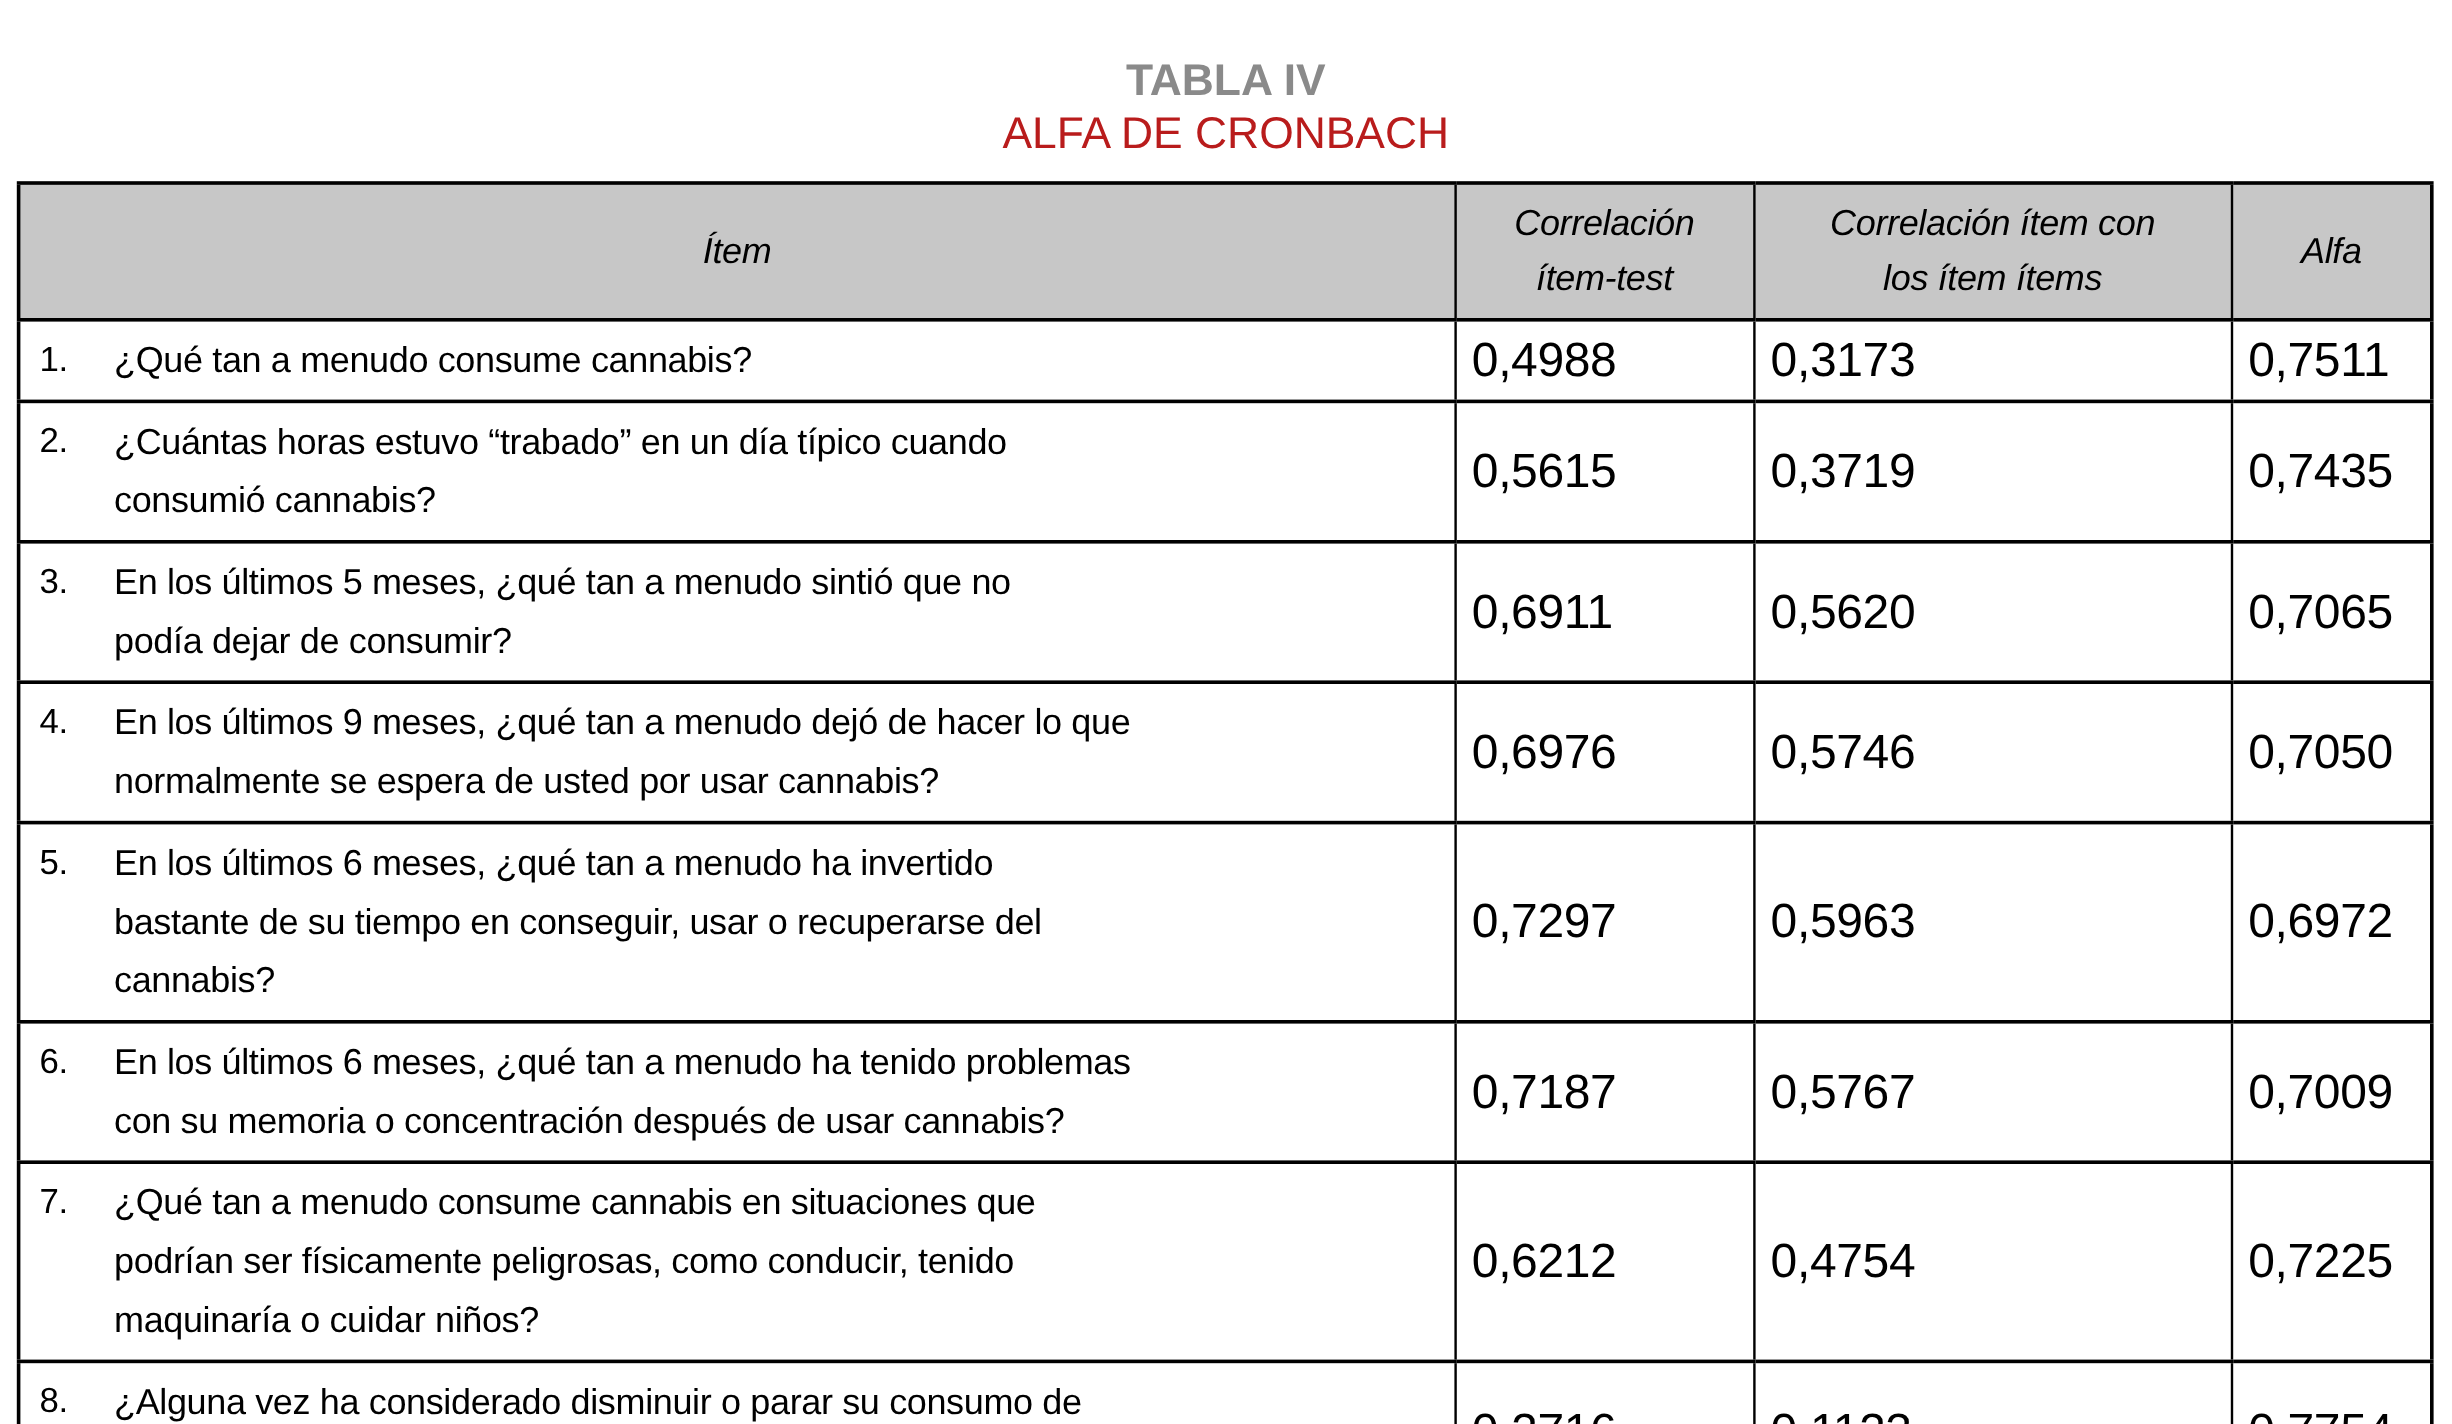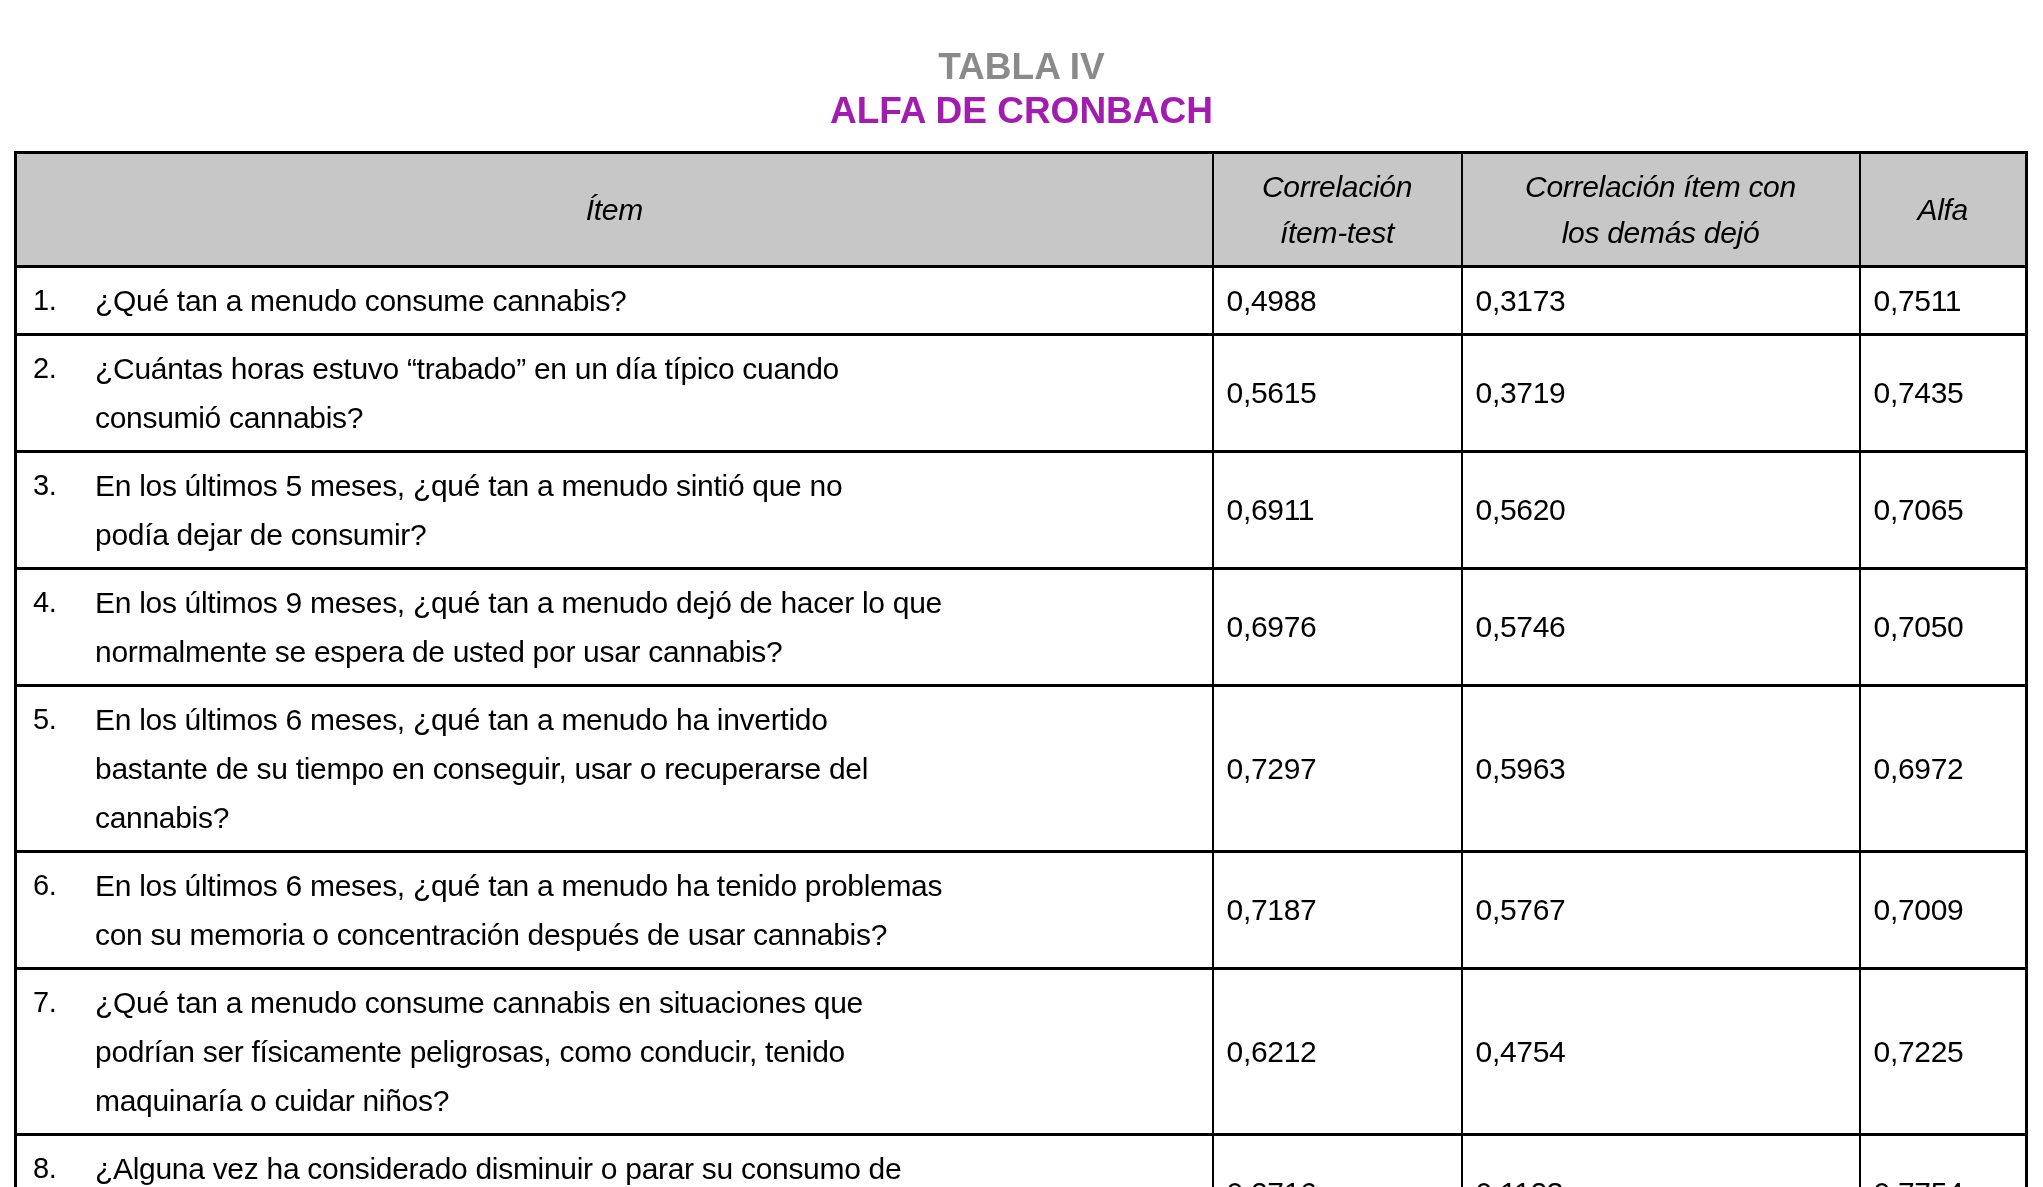--- a/index.html
+++ b/index.html
@@ -15,21 +15,21 @@
   }
   .titles{
     position:absolute;top:4px;left:0;width:100%;
     text-align:center;
   }
   .title{
     font-size:37px;font-weight:bold;color:#8a8a8a;
     line-height:44px;letter-spacing:0px;
   }
   .subtitle{
-    font-size:37px;font-weight:bold;color:#a21caf;
+    font-size:37px;font-weight:normal;color:#b91c1c;
     line-height:44px;letter-spacing:0px;
   }
   table.main{
     position:absolute;left:14px;top:110px;
     width:2011px;
     border-collapse:collapse;
     table-layout:fixed;
   }
   table.main th, table.main td{
     border:2px solid #000;
@@ -45,21 +45,21 @@
     text-align:center;
     height:114px;
     white-space:pre-line;
     padding:0 6px;
   }
   td.c-item{padding:8px 10px 8px 16px;}
   .item{display:flex;align-items:flex-start;}
   .num{flex:none;width:62px;font-size:29px;line-height:49px;}
   .txt{flex:1;font-size:30px;line-height:49px;white-space:pre-line;}
   td.c-val{
-    font-size:30px;
+    font-size:40px;
     padding-left:13px;
     text-align:left;
   }
   
   tr.r0 td{height:58px;}
   tr.r1 td{height:115px;}
   tr.r2 td{height:115px;}
   tr.r3 td{height:113px;}
   tr.r4 td{height:157px;}
   tr.r5 td{height:115px;}
@@ -82,21 +82,21 @@
       <col style="width:249px">
       <col style="width:398px">
       <col style="width:167px">
     </colgroup>
     <thead>
       <tr>
         <th class="hdr">Ítem</th>
         <th class="hdr">Correlación
 ítem-test</th>
         <th class="hdr">Correlación ítem con
-los demás dejó</th>
+los ítem ítems</th>
         <th class="hdr">Alfa</th>
       </tr>
     </thead>
     <tbody>
       <tr class="r0">
         <td class="c-item">
             <div class="item">
               <span class="num">1.</span>
               <span class="txt">¿Qué tan a menudo consume cannabis?</span>
             </div>

